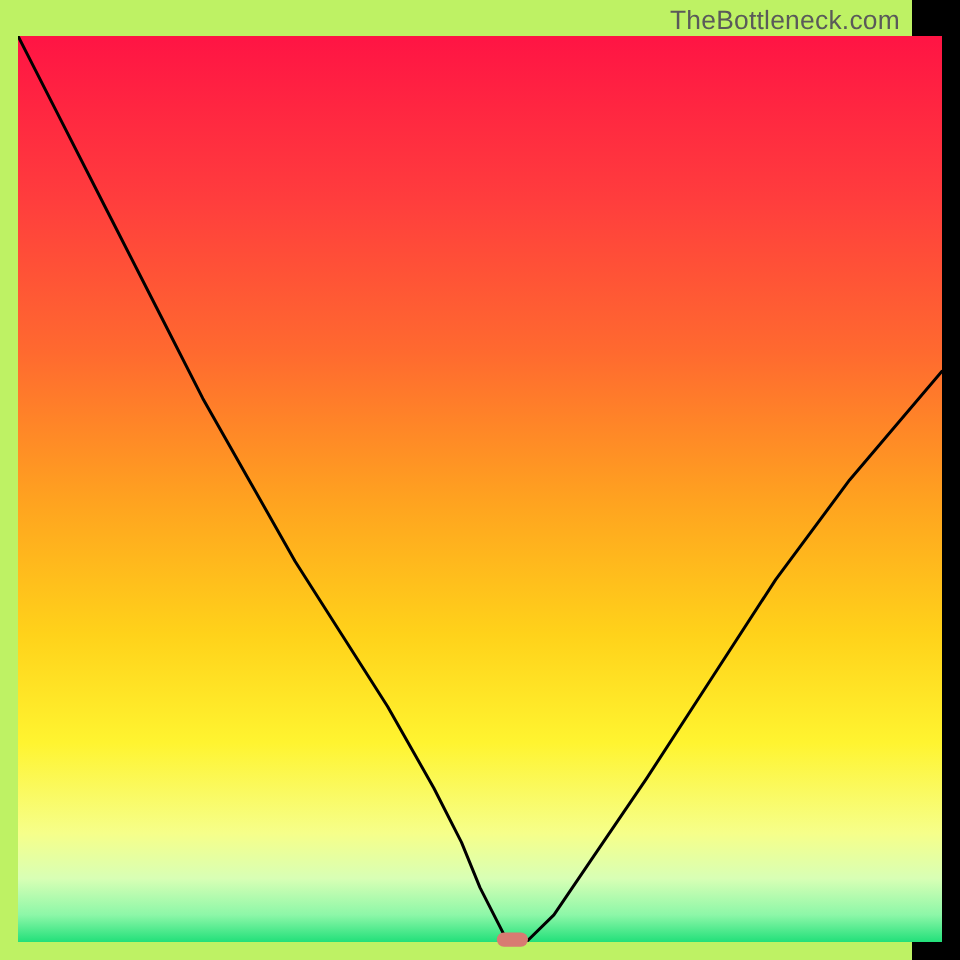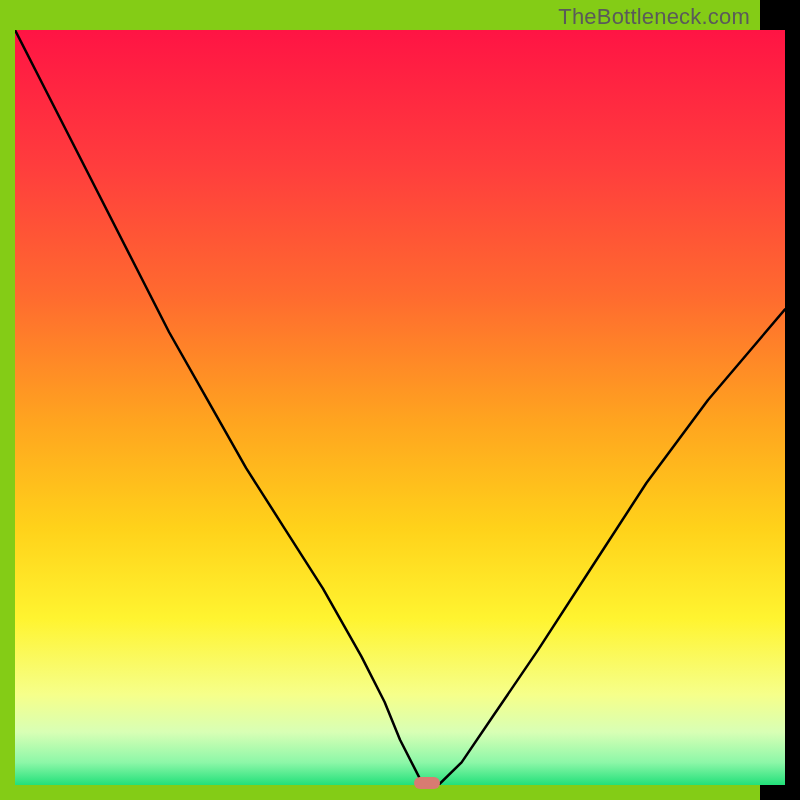--- a/index.html
+++ b/index.html
@@ -8,21 +8,21 @@
     width: 800px;
     height: 800px;
     background: #000;
     overflow: hidden;
     font-family: Arial, Helvetica, sans-serif;
   }
   .frame {
     position: relative;
     width: 760px;
     height: 800px;
-    background: #84cc16;
+    background: #bef264;
   }
   .watermark {
     position: absolute;
     top: 4px;
     right: 10px;
     color: #5a5a5a;
     font-size: 22px;
     font-weight: 500;
     letter-spacing: 0.2px;
     z-index: 20;

